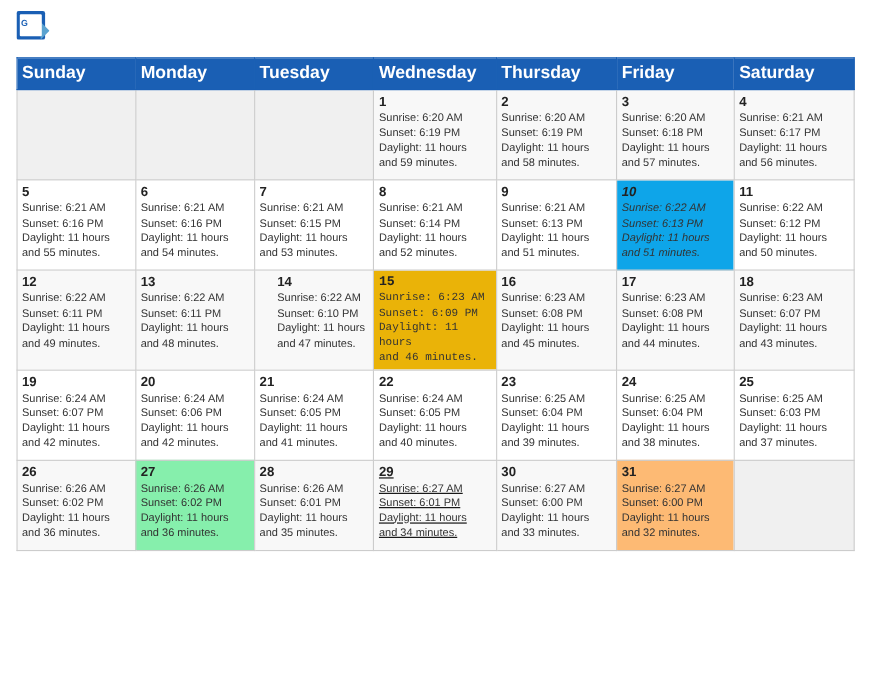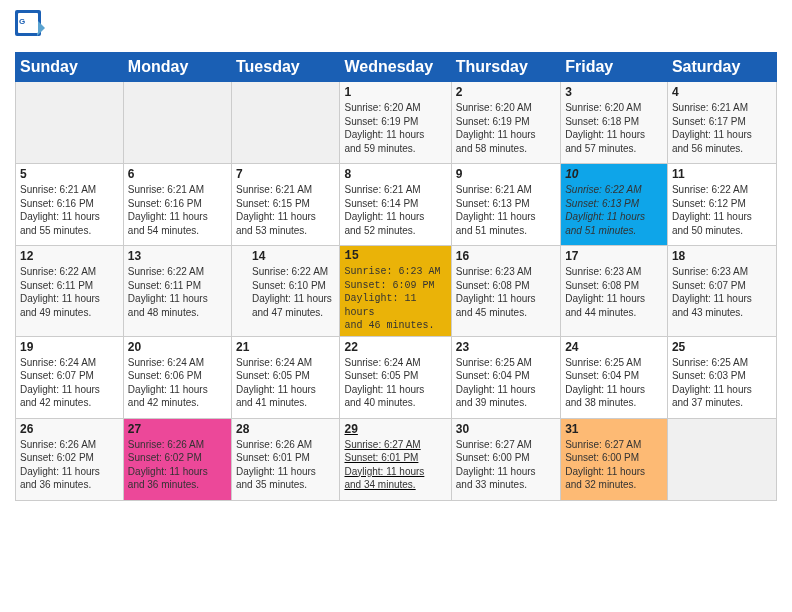--- a/index.html
+++ b/index.html
@@ -306,21 +306,21 @@
           </td>
         </tr>
         <tr>
           <td style="background: rgb(248, 248, 248);">
             <span class="day-num">26</span>
             <div class="day-info" style="white-space: pre-line;">Sunrise: 6:26 AM
 Sunset: 6:02 PM
 Daylight: 11 hours
 and 36 minutes.</div>
           </td>
-          <td style="background: #ec4899;">
+          <td style="background: #86efac;">
             <span class="day-num">27</span>
             <div class="day-info" style="white-space: pre-line;">Sunrise: 6:26 AM
 Sunset: 6:02 PM
 Daylight: 11 hours
 and 36 minutes.</div>
           </td>
           <td style="background: rgb(248, 248, 248);">
             <span class="day-num">28</span>
             <div class="day-info" style="white-space: pre-line;">Sunrise: 6:26 AM
 Sunset: 6:01 PM

